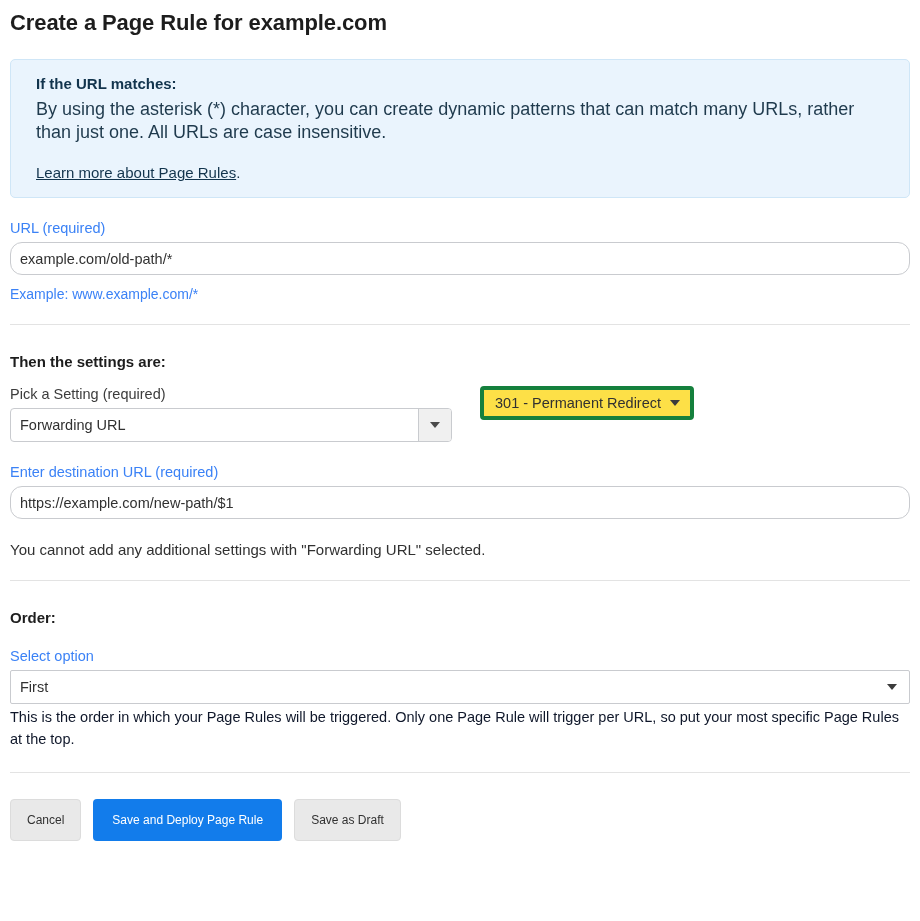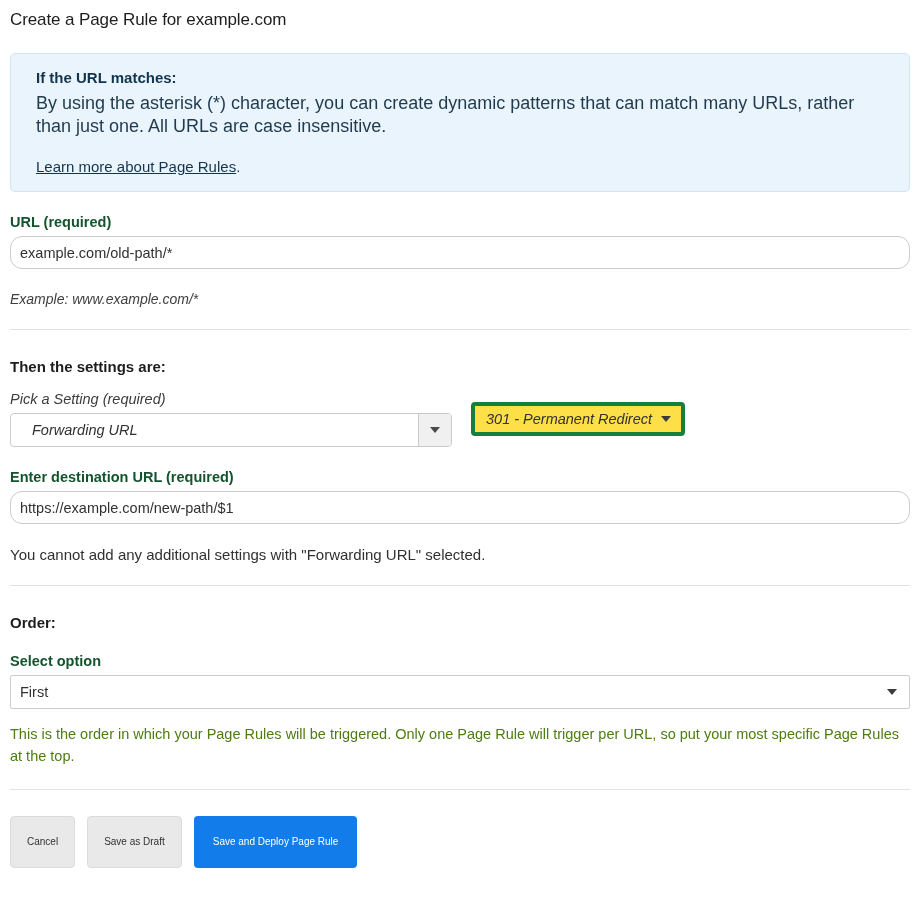--- a/index.html
+++ b/index.html
@@ -13,22 +13,22 @@
     height: 921px;
     font-family: "Liberation Sans", sans-serif;
     color: #313131;
     -webkit-font-smoothing: antialiased;
   }
   .page {
     width: 920px;
     padding: 0 10px;
   }
   .page-title {
-    font-size: 17px;
-    font-weight: normal;
+    font-size: 22px;
+    font-weight: bold;
     color: #1d1d1d;
     margin: 10px 0 0 0;
     letter-spacing: -0.1px;
   }
 
   
   .callout {
     margin-top: 23px;
     background: #eaf4fd;
     border: 1px solid #cfe6f7;
@@ -53,62 +53,59 @@
     color: #1f3a4d;
   }
   .callout-link {
     color: #12344d;
     text-decoration: underline;
   }
 
   
   .field-label {
     font-size: 14.5px;
-    color: #14532d;
+    color: #3b82f6;
     margin: 22px 0 6px 0;
-    font-weight: bold;
   }
   .text-input {
     width: 100%;
     height: 33px;
     border: 1px solid #c9cbcf;
     border-radius: 12px;
     background: #fff;
     font-family: "Liberation Sans", sans-serif;
     font-size: 14.5px;
     color: #313131;
     padding: 0 9px;
     outline: none;
   }
   .help-text {
     font-size: 14px;
-    color: #404040;
-    margin-top: 22px;
-    font-style: italic;
+    color: #3b82f6;
+    margin-top: 11px;
   }
 
   hr.sep {
     border: none;
     border-top: 1px solid #e3e3e3;
     margin: 22px 0 0 0;
   }
 
   .section-heading {
     font-size: 15px;
     font-weight: bold;
     color: #1d1d1d;
     margin-top: 28px;
   }
 
   .row {
     display: flex;
-    align-items: center;
-    gap: 19px;
+    align-items: flex-start;
+    gap: 28px;
     margin-top: 16px;
-    font-style: italic;
   }
   .col-setting { width: 442px; }
   .col-status { width: 242px; }
 
   .sublabel {
     font-size: 14.5px;
     color: #3c3c3c;
     margin-bottom: 6px;
   }
 
@@ -116,21 +113,20 @@
   .select-boxed {
     position: relative;
     width: 100%;
     height: 34px;
     border: 1px solid #c9cbcf;
     border-radius: 4px;
     background: #fff;
     display: flex;
     align-items: center;
     overflow: hidden;
-    padding-left: 12px;
   }
   .select-boxed .value {
     flex: 1;
     font-size: 14.5px;
     color: #313131;
     padding-left: 9px;
     white-space: nowrap;
     overflow: hidden;
     text-overflow: ellipsis;
   }
@@ -192,37 +188,37 @@
     padding: 0 12px 0 9px;
   }
   .select-full .value {
     flex: 1;
     font-size: 14.5px;
     color: #313131;
   }
 
   .order-help {
     font-size: 14.5px;
-    color: #4d7c0f;
+    color: #0f172a;
     line-height: 22px;
-    margin-top: 14px;
+    margin-top: 2px;
   }
 
   .footer {
     display: flex;
     align-items: center;
     gap: 12px;
     margin-top: 26px;
   }
   .btn {
     font-family: "Liberation Sans", sans-serif;
-    font-size: 10px;
+    font-size: 12px;
     border-radius: 4px;
     border: 1px solid transparent;
-    height: 52px;
+    height: 42px;
     padding: 0 16px;
     cursor: pointer;
     line-height: 1;
   }
   .btn-secondary {
     background: #e9e9e9;
     color: #313131;
     border-color: #dcdcdc;
   }
   .btn-primary {
@@ -284,17 +280,17 @@
   <div class="select-full">
     <span class="value">First</span>
     <span class="caret-small"></span>
   </div>
   <div class="order-help">This is the order in which your Page Rules will be triggered. Only one Page Rule will trigger per URL, so put your most specific Page Rules at the top.</div>
 
   <hr class="sep">
 
   <div class="footer">
     <button class="btn btn-secondary">Cancel</button>
+    <button class="btn btn-primary">Save and Deploy Page Rule</button>
     <button class="btn btn-secondary">Save as Draft</button>
-    <button class="btn btn-primary">Save and Deploy Page Rule</button>
   </div>
 
 </div>
 
 </body></html>

